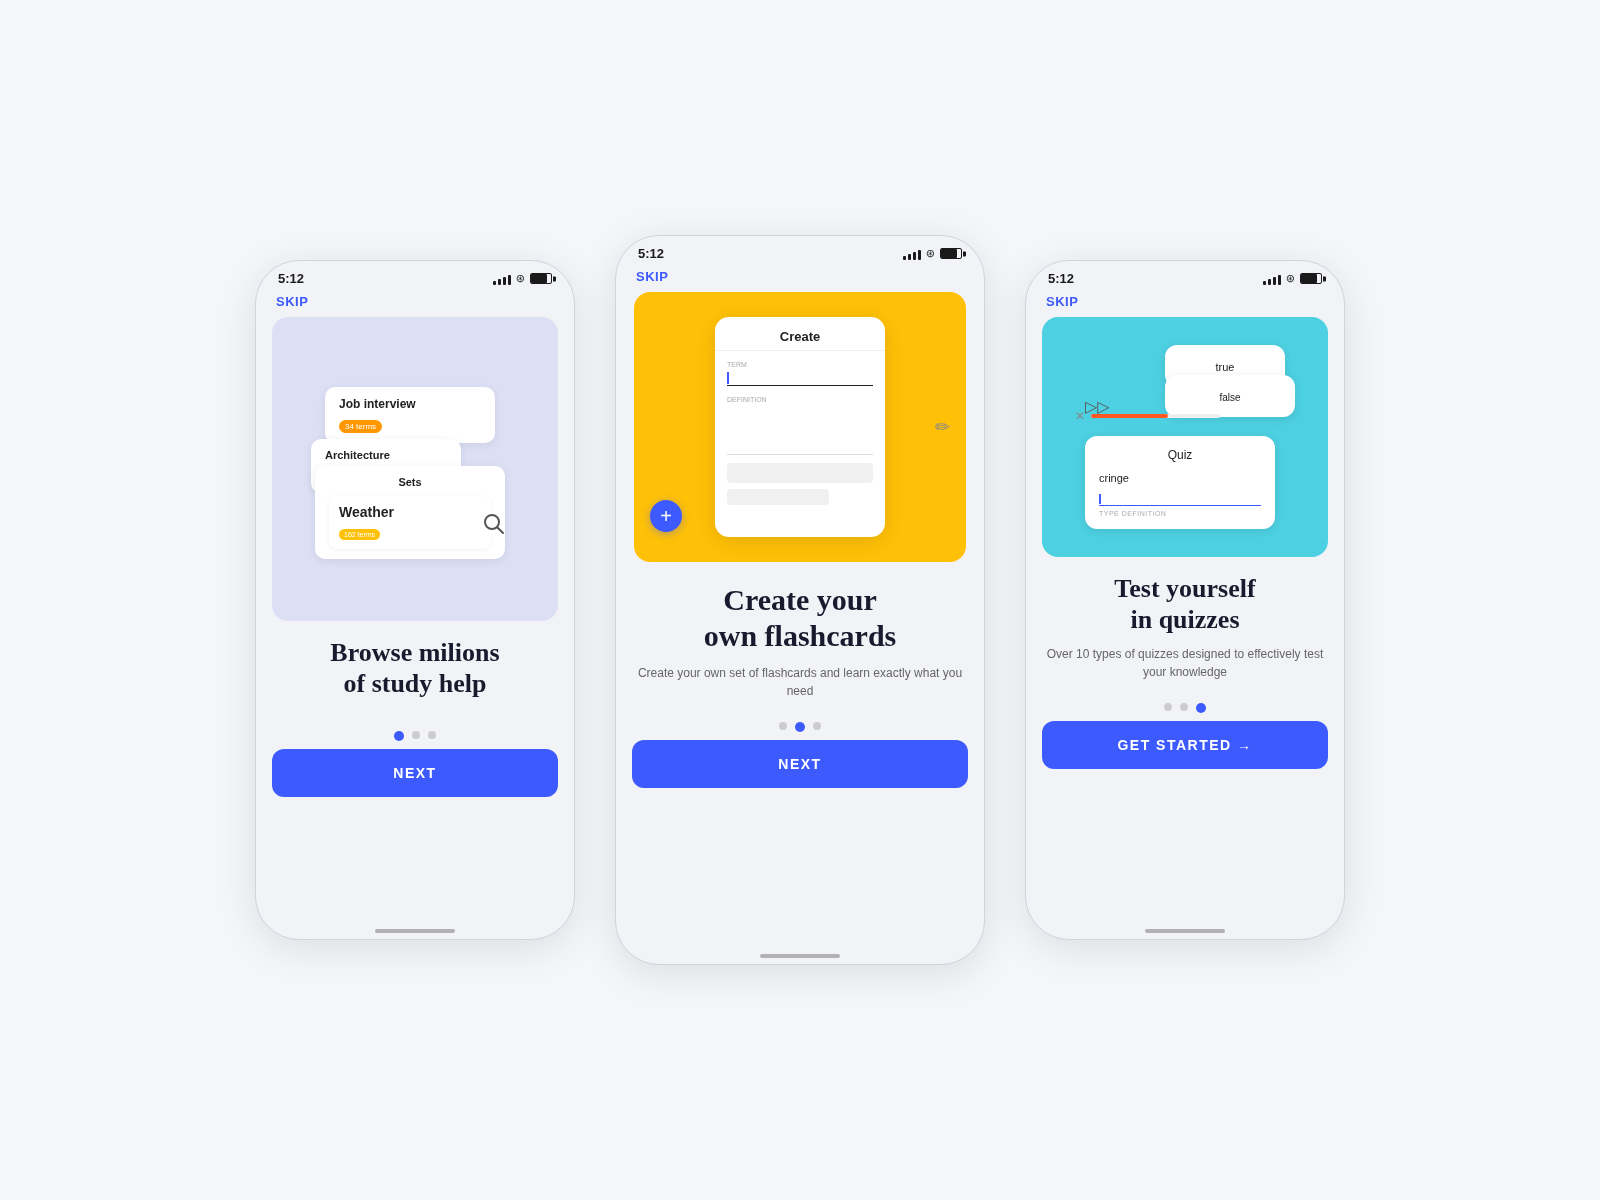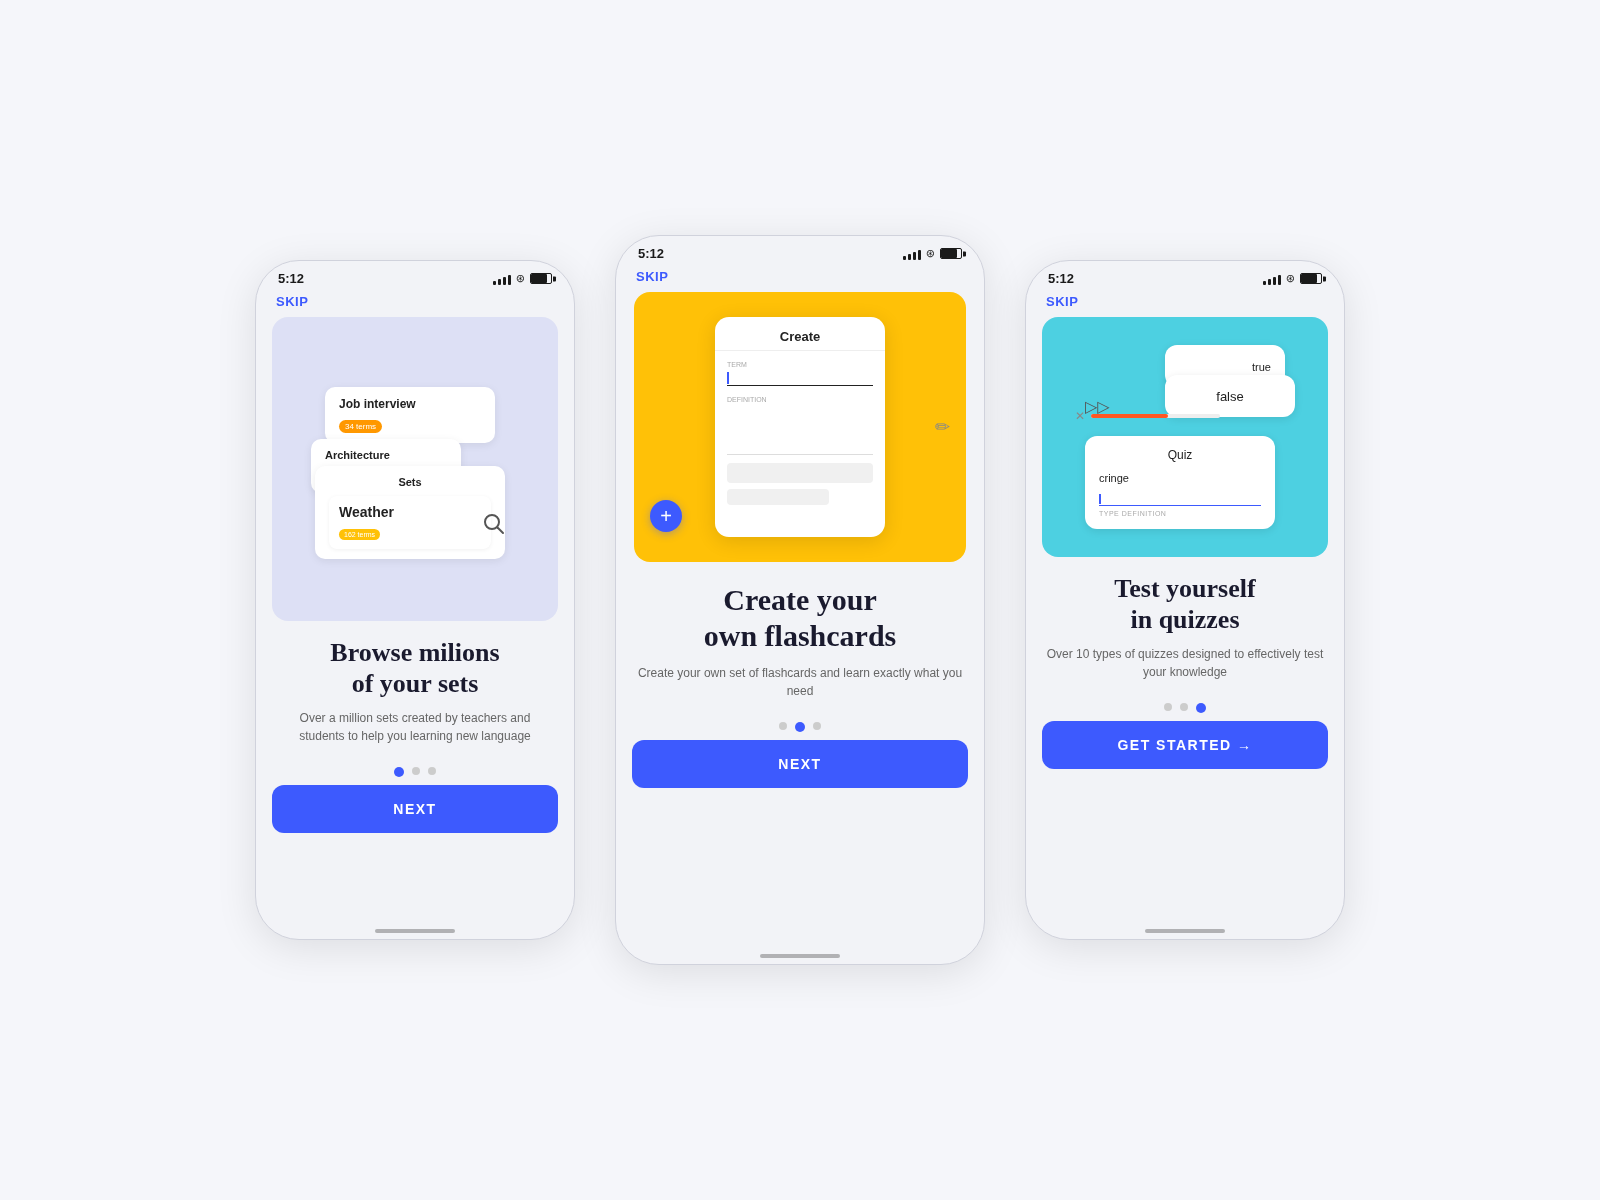--- a/index.html
+++ b/index.html
@@ -434,35 +434,35 @@
       border-radius: 12px;
       padding: 12px 14px;
       position: absolute;
       box-shadow: 0 2px 8px rgba(0,0,0,0.1);
     }
 
     .quiz-true-card {
       width: 120px;
       top: 8px;
       right: 10px;
-      text-align: right;
+      text-align: center;
     }
     .quiz-true-text {
       font-size: 11px;
       color: #222;
     }
 
     .quiz-false-card {
       width: 130px;
       top: 38px;
       right: 0px;
       text-align: center;
     }
     .quiz-false-text {
-      font-size: 13px;
+      font-size: 10px;
       color: #222;
     }
 
     .quiz-x-row {
       position: absolute;
       top: 72px;
       left: 0;
       display: flex;
       align-items: center;
       gap: 6px;
@@ -608,23 +608,22 @@
                 <line x1="14.5" y1="14.5" x2="20" y2="20" stroke="#555" stroke-width="2" stroke-linecap="round"></line>
               </svg>
             </div>
           </div>
         </div>
       </div>
 
       <div class="text-content">
         <div class="main-heading">
           <span>Browse milions</span><br>
-          <span>of your sets</span>
-        </div>
-        <div class="sub-text">Over a million sets created by teachers and students to help you learning new language</div>
+          <span>of study help</span>
+        </div>
       </div>
 
       <div class="dots-row">
         <div class="dot active"></div>
         <div class="dot"></div>
         <div class="dot"></div>
       </div>
 
       <button class="next-btn">NEXT</button>
     </div>

